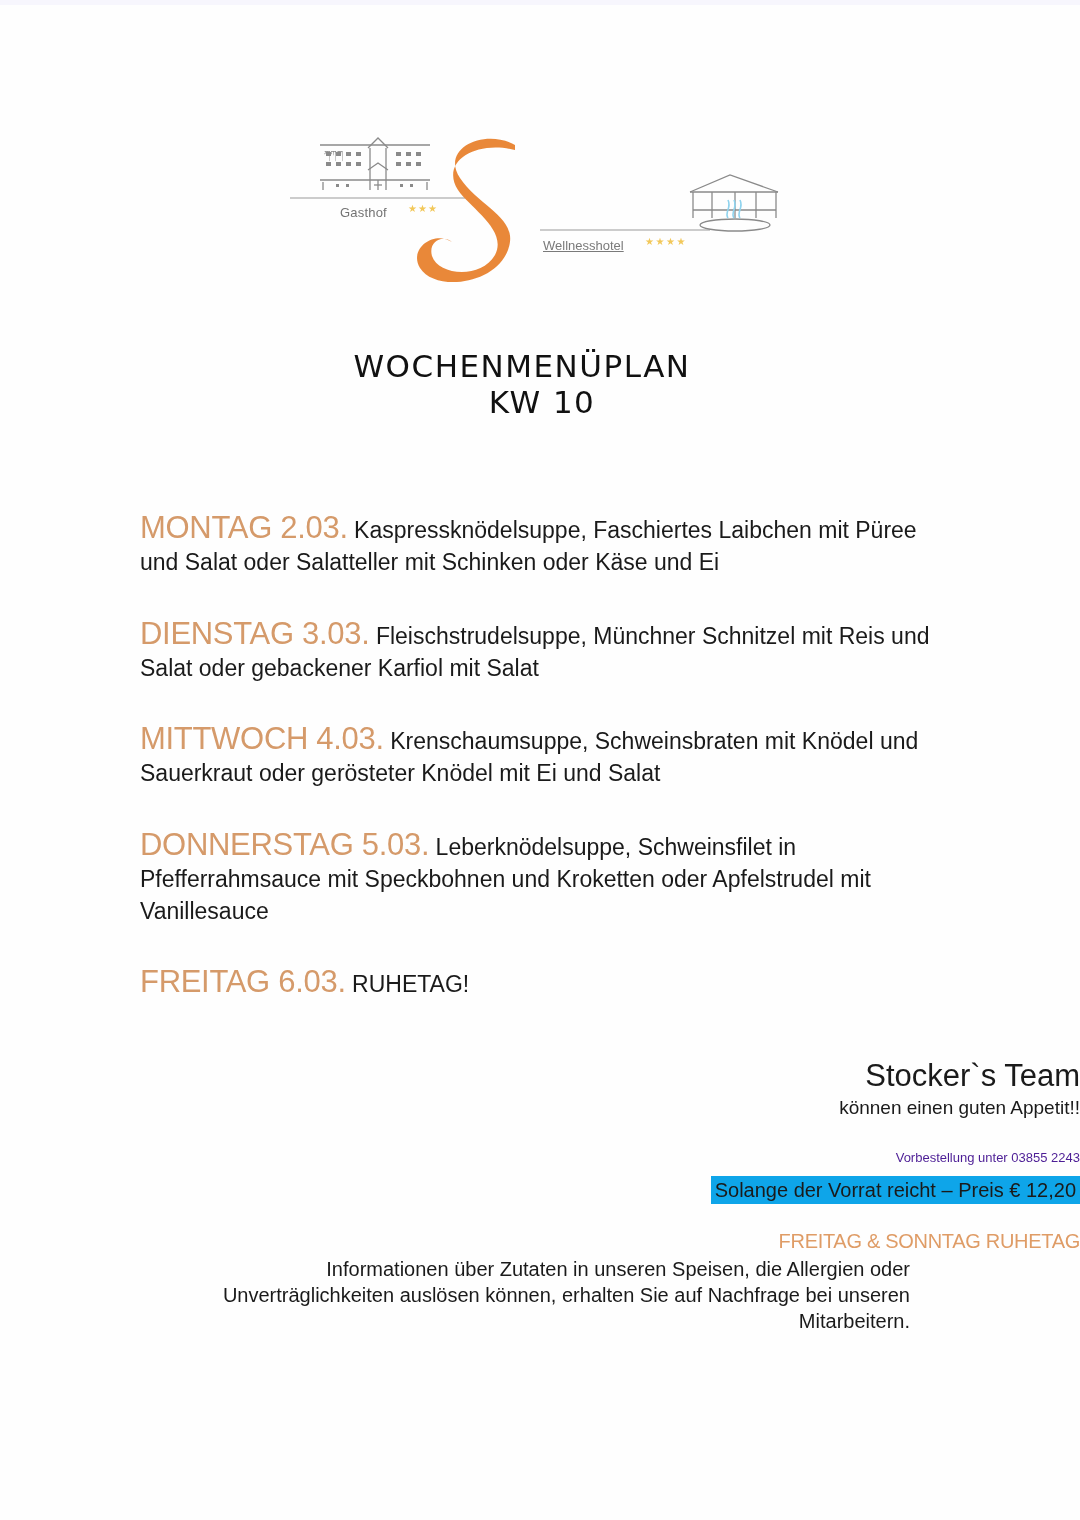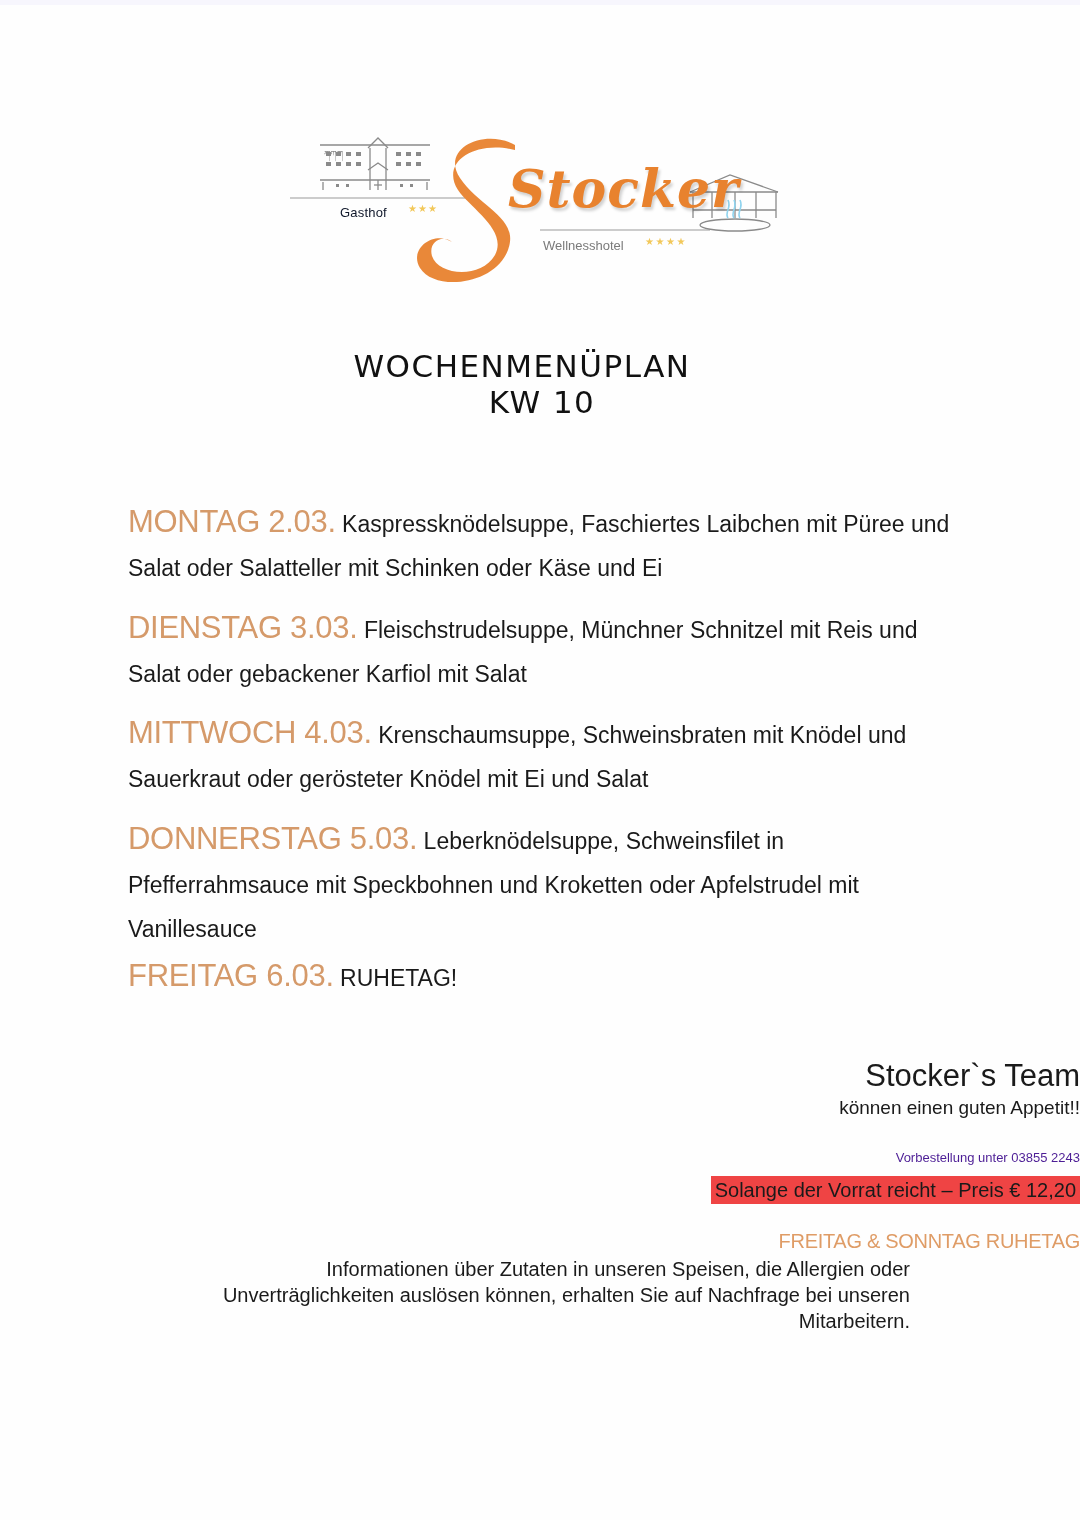--- a/index.html
+++ b/index.html
@@ -28,37 +28,38 @@
       top: 130px;
       width: 500px;
       height: 165px;
     }
     .logo svg { position: absolute; left: 0; top: 0; }
     .logo-gasthof {
       position: absolute;
       left: 50px;
       top: 75px;
       font-size: 13px;
-      color: #0f172a;
+      color: #737373;
       letter-spacing: 0.2px;
     }
     .logo-gasthof-stars {
       position: absolute;
       left: 118px;
       top: 73px;
       font-size: 10px;
       color: #f2c85a;
       letter-spacing: 1px;
     }
     .logo-wellness {
       position: absolute;
       left: 253px;
       top: 108px;
       font-size: 13px;
       color: #7a7a7a;
+      text-decoration: underline;
     }
     .logo-wellness-stars {
       position: absolute;
       left: 355px;
       top: 106px;
       font-size: 10px;
       color: #f2c85a;
       letter-spacing: 1.5px;
     }
     .logo-name {
@@ -89,23 +90,23 @@
     .title.line2 { top: 384px; margin-left: 20px; }
     
     .menu {
       position: absolute;
       left: 128px;
       top: 500px;
       width: 830px;
     }
     .menu-entry {
       font-size: 23px;
-      line-height: 44px;
-      color: #1a1a1a;
-      margin: 0;
+      line-height: 32px;
+      color: #1a1a1a;
+      margin: 12px;
     }
     .day-label {
       font-size: 31px;
       color: #d59a6a;
       letter-spacing: -0.3px;
     }
     .entry-0 { position: absolute; top: 0; }
     .entry-1 { position: absolute; top: 106px; }
     .entry-2 { position: absolute; top: 211px; }
     .entry-3 { position: absolute; top: 317px; }
@@ -130,21 +131,21 @@
     .vorbestellung {
       top: 1150px;
       font-size: 13px;
       color: #4c1d95;
     }
     .price-wrap {
       top: 1176px;
     }
     .price {
       display: inline-block;
-      background: #ef4444;
+      background: #0ea5e9;
       font-size: 20px;
       color: #1a1a1a;
       padding: 2px 4px;
       line-height: 24px;
     }
     .ruhetag-note {
       top: 1230px;
       font-size: 20px;
       color: #df9c66;
       font-weight: normal;
@@ -222,21 +223,20 @@
       <ellipse cx="445" cy="95" rx="35" ry="6"></ellipse>
     </g>
     <g stroke="#8fd3ee" fill="none" stroke-width="1.6">
       <path d="M438,88 C434,82 442,78 438,70"></path>
       <path d="M444,88 C440,82 448,78 444,70"></path>
       <path d="M450,88 C446,82 454,78 450,70"></path>
     </g>
   </svg>
   <span class="logo-gasthof">Gasthof</span>
   <span class="logo-gasthof-stars">★★★</span>
-  <span class="logo-name">Stocker</span>
   <span class="logo-wellness">Wellnesshotel</span>
   <span class="logo-wellness-stars">★★★★</span>
 </div>
 
 <div class="title line1">WOCHENMENÜPLAN</div>
 <div class="title line2">KW 10</div>
 
 <div class="menu">
   <p class="menu-entry entry-0">
     <span class="day-label">MONTAG 2.03.</span>

